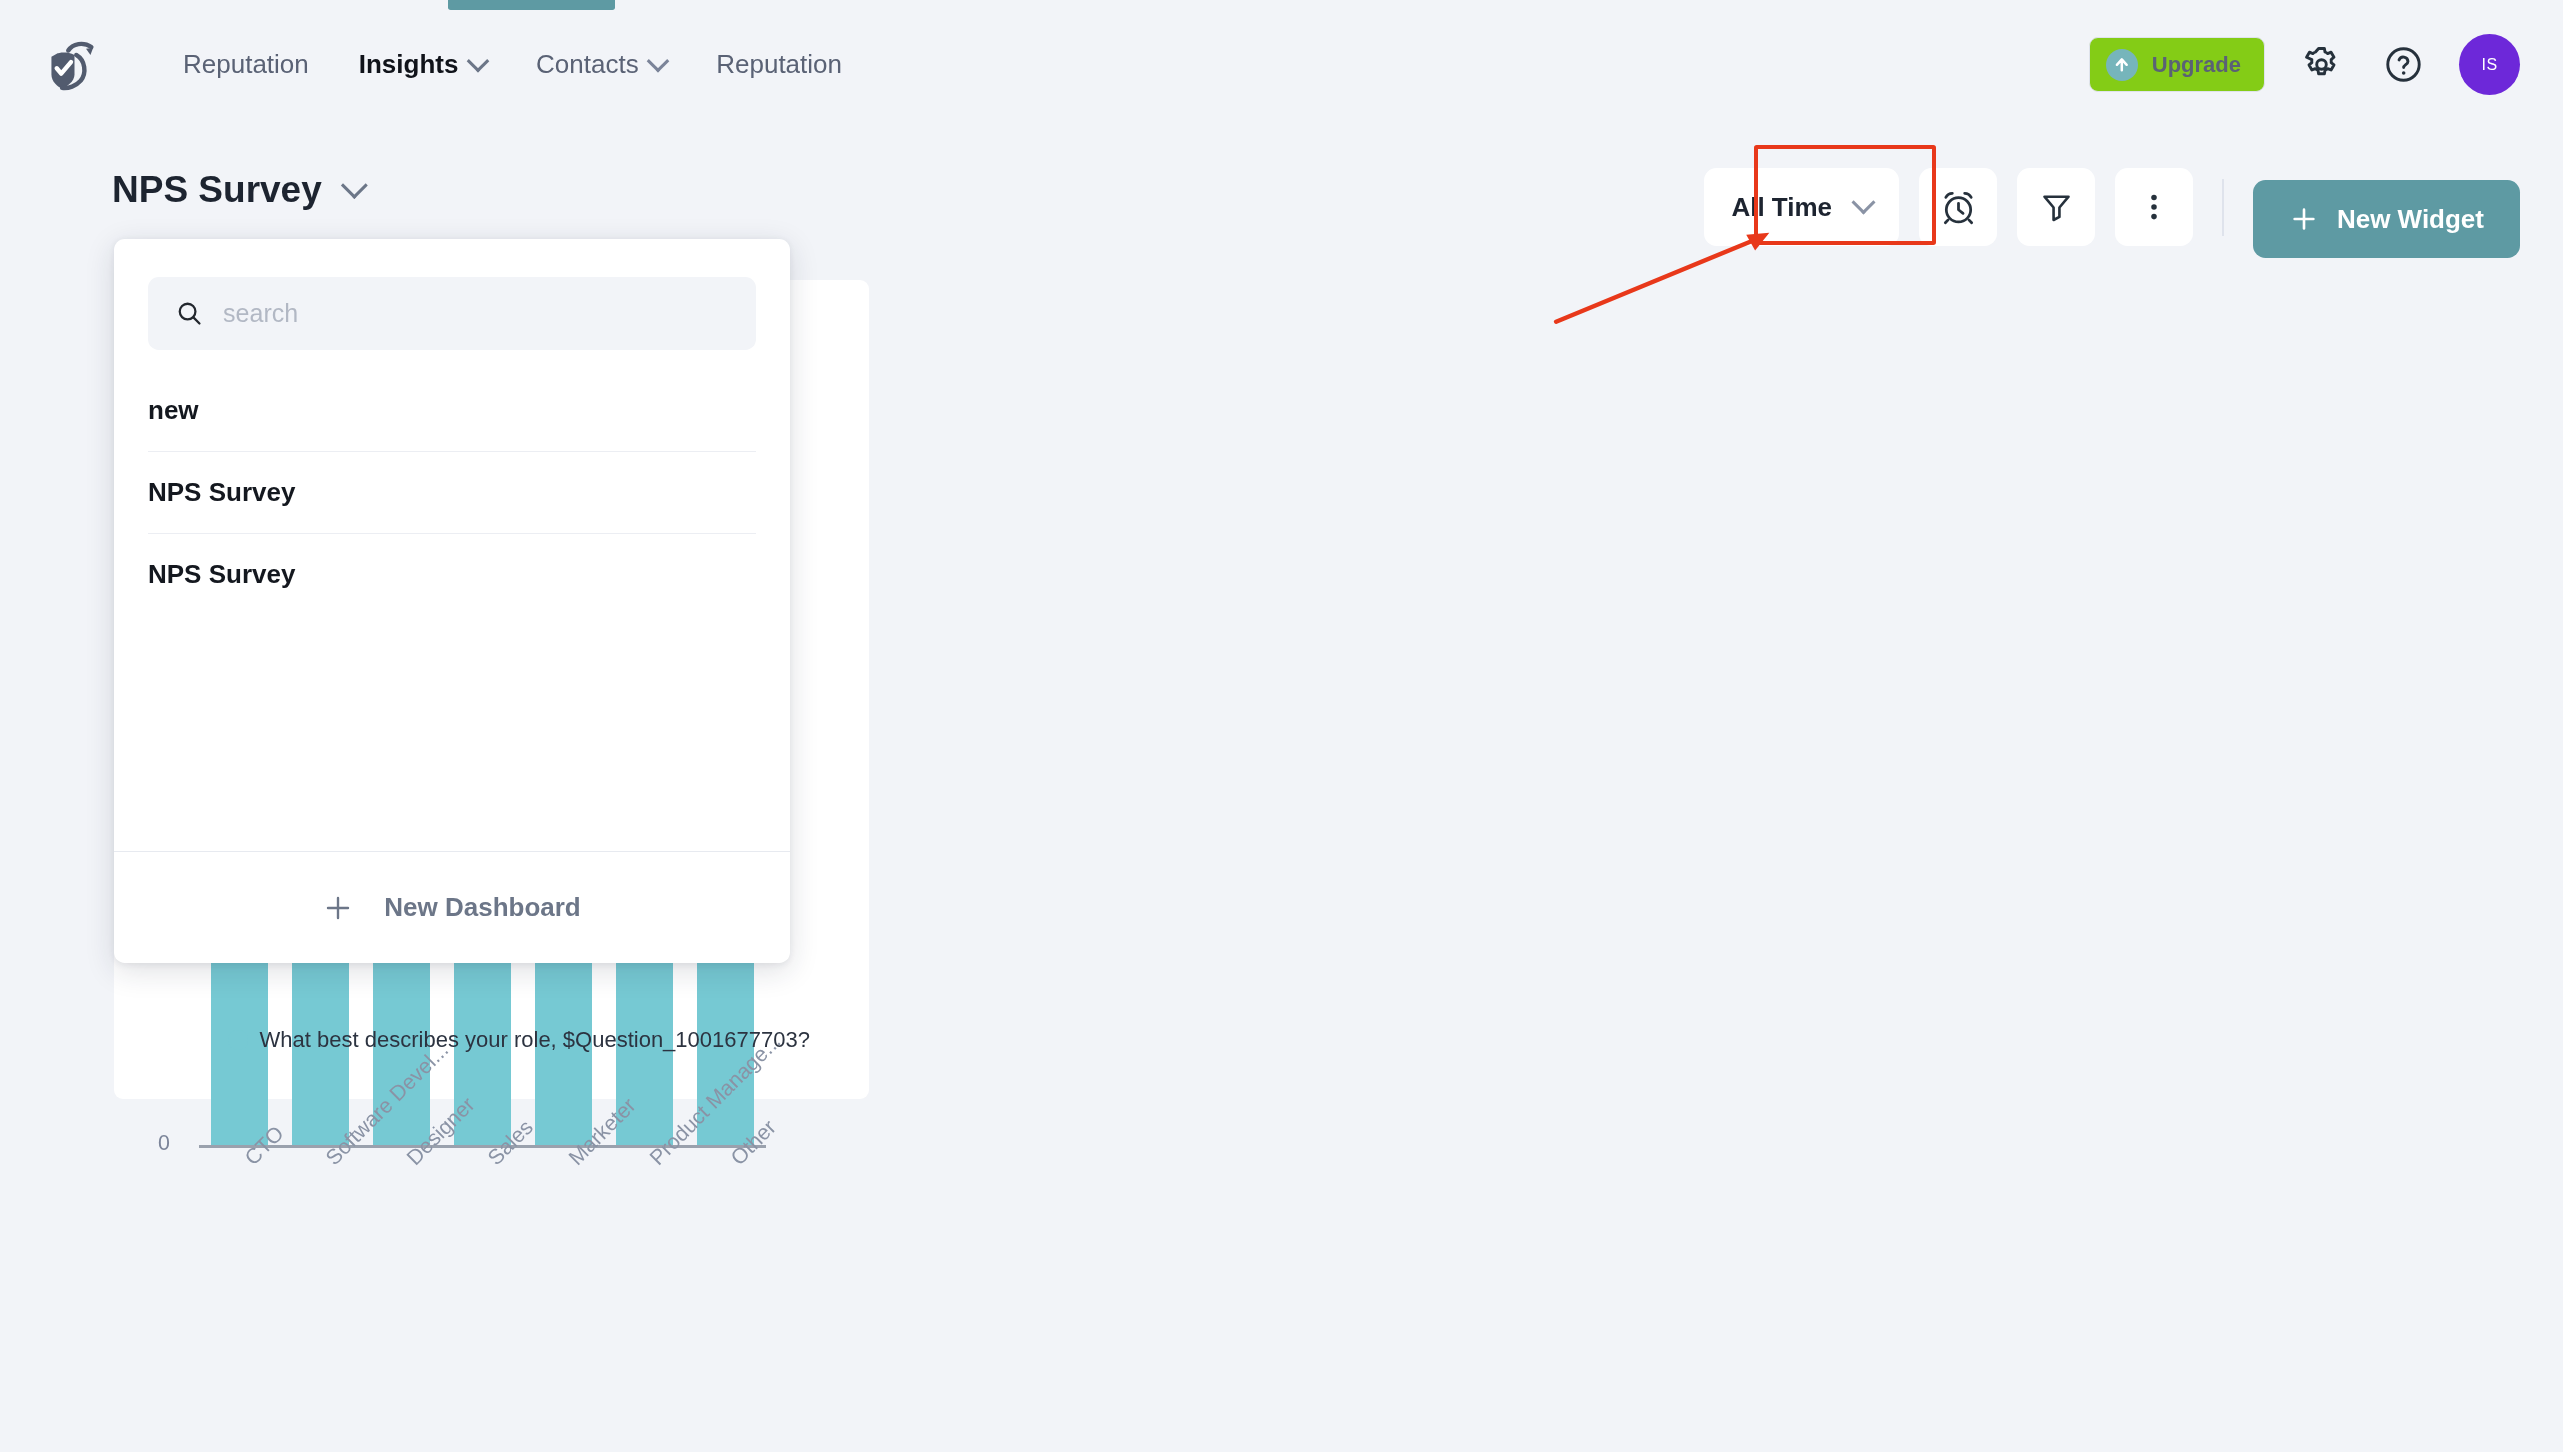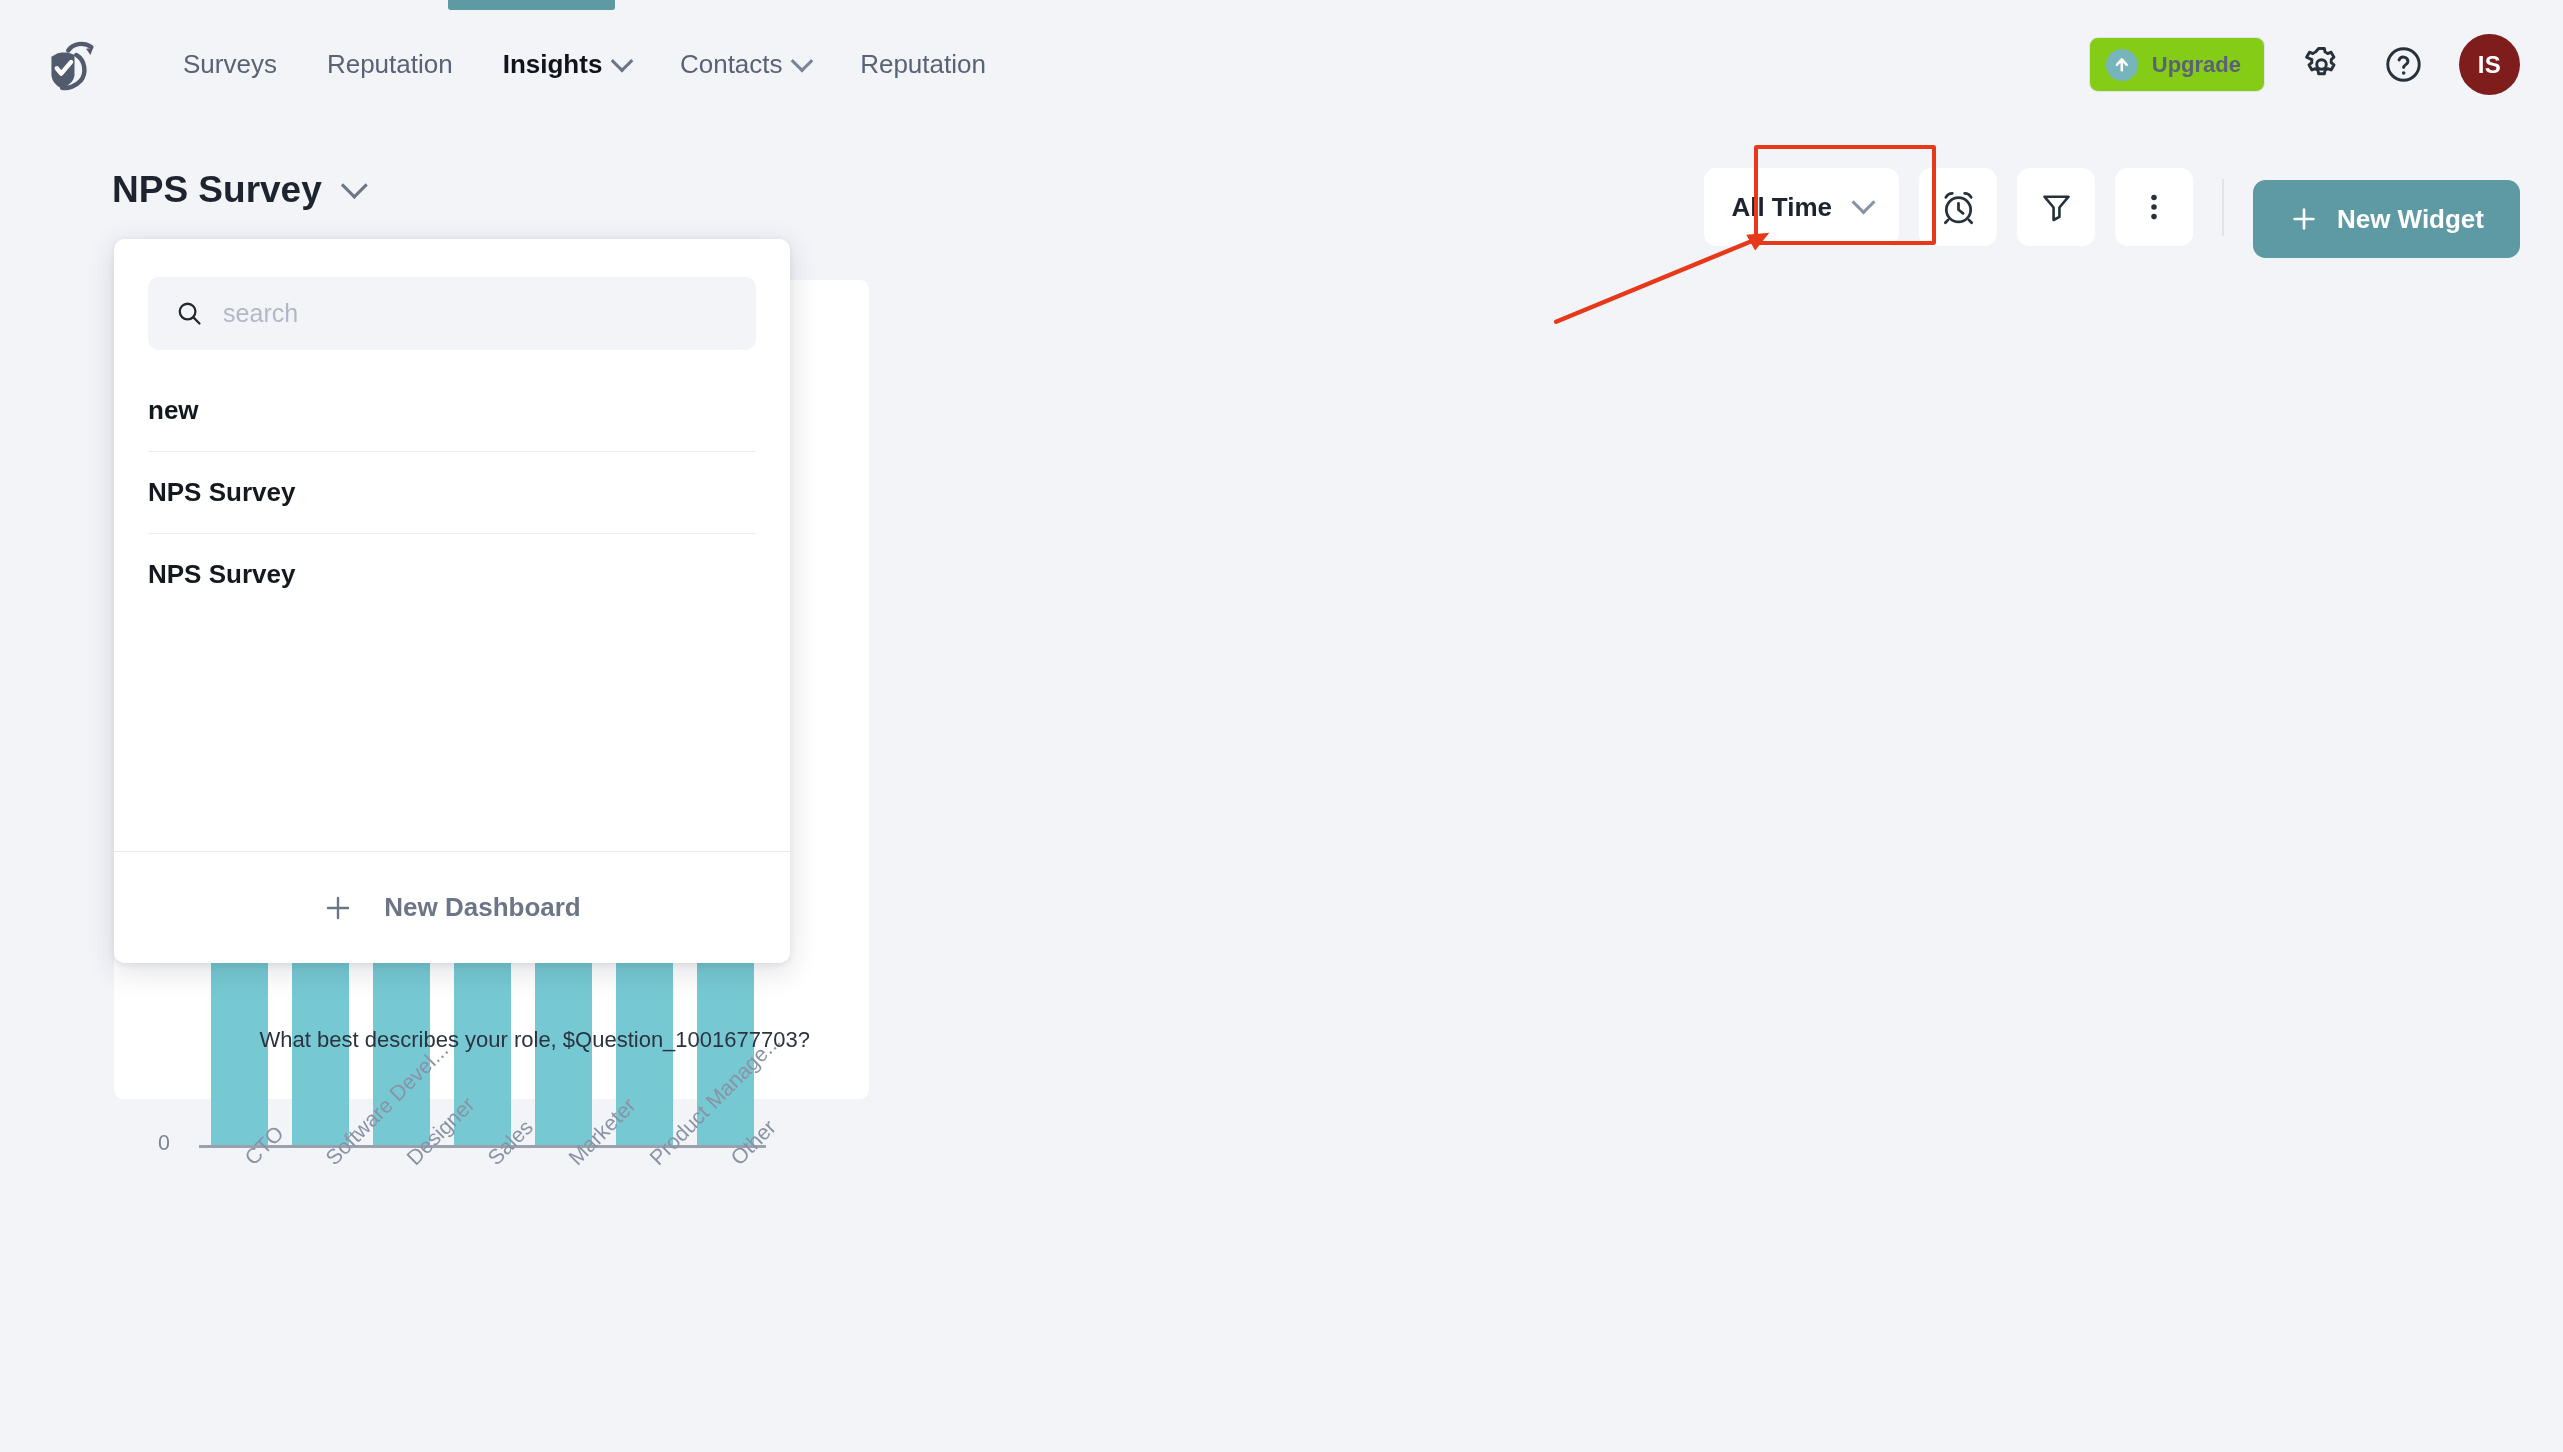--- a/index.html
+++ b/index.html
@@ -58,23 +58,23 @@
     width: 32px; height: 32px; border-radius: 50%;
     background: #76b5bb; display: flex; align-items: center; justify-content: center;
   }
   .upgrade-label { font-size: 22px; font-weight: 700; color: #5a6275; }
   .icon-btn-plain {
     width: 52px; height: 52px; display: flex; align-items: center; justify-content: center;
     cursor: pointer; background: transparent; border: none;
   }
   .avatar {
     width: 61px; height: 61px; border-radius: 50%;
-    background: #7f1d1d; color: #fff;
+    background: #6d28d9; color: #fff;
     display: flex; align-items: center; justify-content: center;
-    font-size: 24px; font-weight: 700; letter-spacing: 0.4px; cursor: pointer;
+    font-size: 16px; font-weight: 400; letter-spacing: 0.4px; cursor: pointer;
   }
 
   
   .page-title-wrap {
     position: absolute; left: 112px; top: 169px;
     display: flex; align-items: center; gap: 23px; cursor: pointer;
   }
   .page-title { font-size: 37px; font-weight: 700; color: #1d2430; }
   .title-chev {
     width: 18.7px; height: 18.7px;
@@ -201,23 +201,20 @@
       <svg width="55" height="55" viewBox="0 0 62 62">
         <path d="M50 9 C41 3 29 5 24 13" stroke="#525b6e" stroke-width="5" fill="none" stroke-linecap="round"></path>
         <path d="M52 10 L44 11 L49 18 Z" fill="#525b6e"></path>
         <path d="M12 16 C12 16 22 13 31 18 L31 40 C31 48 22 54 17 56 C12 54 5 48 5 40 L5 20 Z" fill="#525b6e"></path>
         <path d="M33 18 C43 24 45 38 38 47 C33 53 24 56 17 55" stroke="#525b6e" stroke-width="5" fill="none" stroke-linecap="round"></path>
         <path d="M11 33 L16 39 L27 26" stroke="#ffffff" stroke-width="5" fill="none" stroke-linecap="round" stroke-linejoin="round"></path>
       </svg>
     </div>
 
     <div class="nav-items">
-      <div class="nav-item">
-        <span>Surveys</span>
-      </div>
       <div class="nav-item">
         <span>Reputation</span>
       </div>
       <div class="nav-item active">
         <span>Insights</span>
         <span class="chev"></span>
       </div>
       <div class="nav-item">
         <span>Contacts</span>
         <span class="chev"></span>

